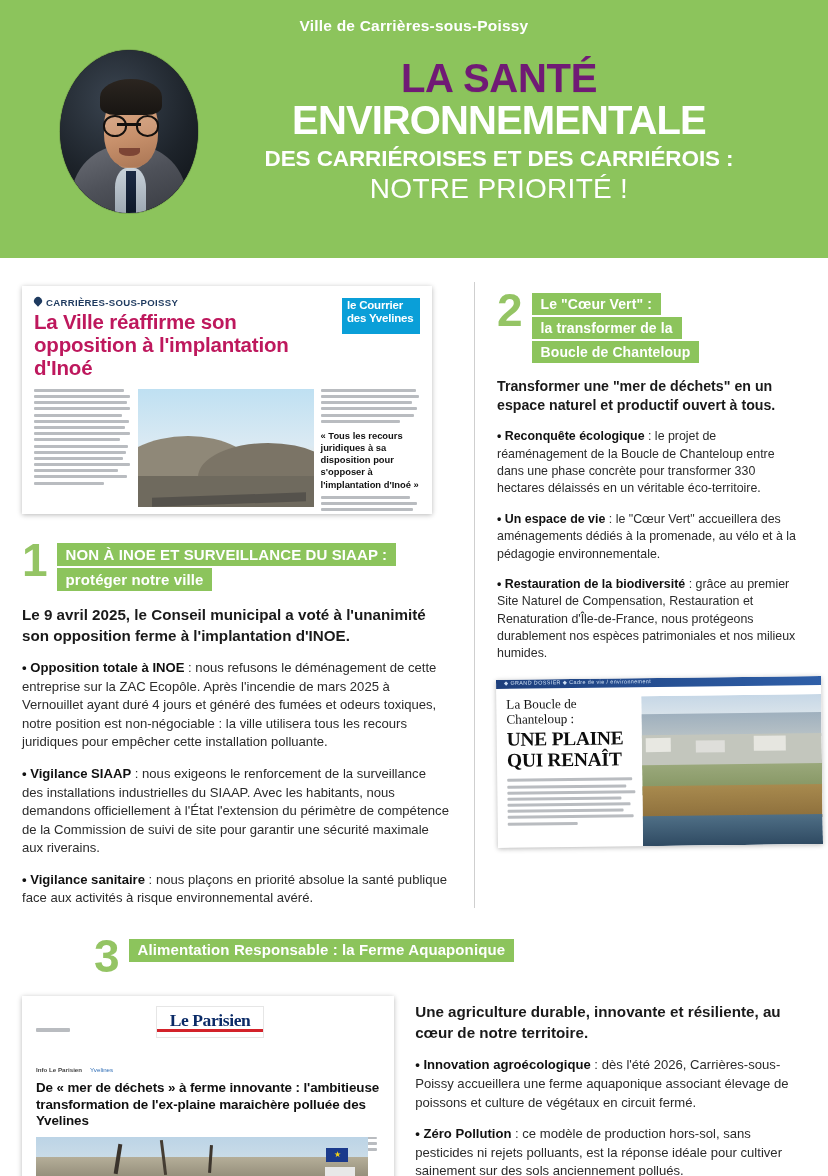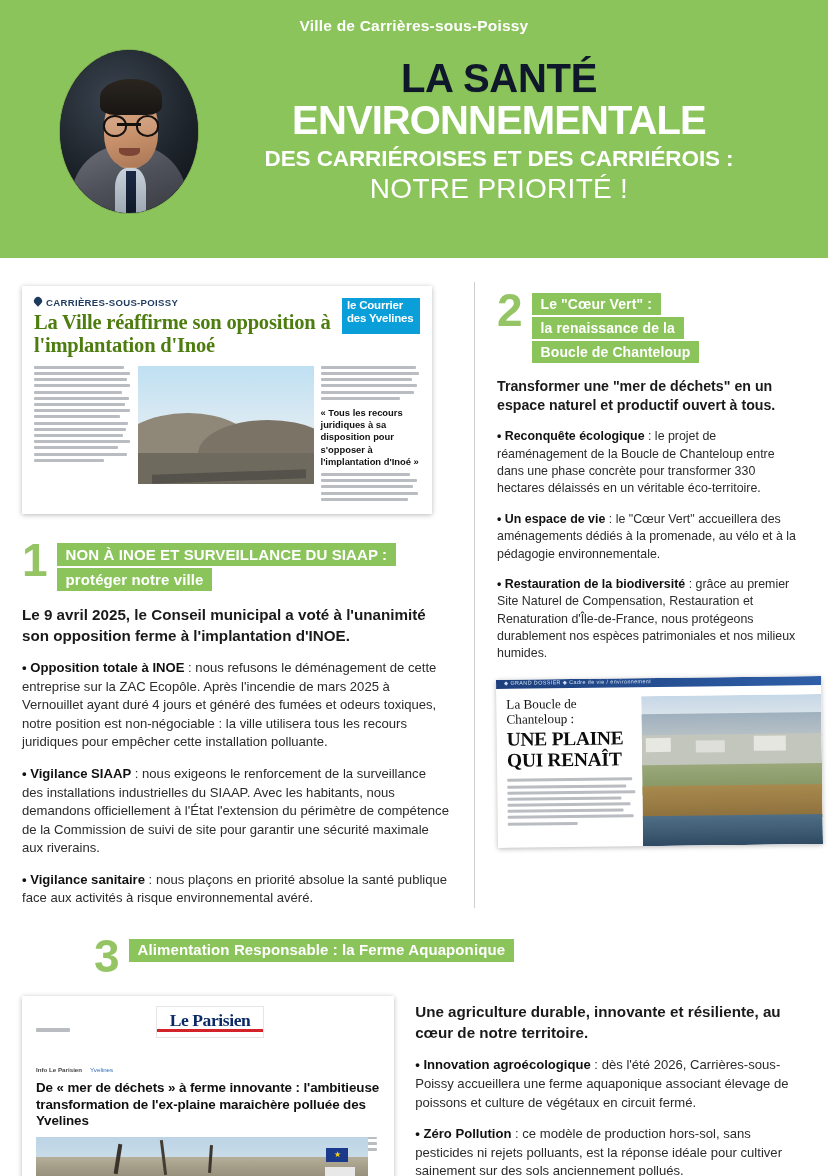--- a/index.html
+++ b/index.html
@@ -70,21 +70,21 @@
   .portrait .lens    { position:absolute; top:0; width:42%; height:100%;
                        border:2.4px solid #13100e; border-radius:50%; background: rgba(255,255,255,.08); }
   .portrait .lens.l  { left:0; }
   .portrait .lens.r  { right:0; }
   .portrait .bridge  { position:absolute; left:41%; top:45%; width:18%; height:2.4px; background:#13100e; }
   .portrait .mouth   { position:absolute; left:43%; top:60%; width:15%; height:5%;
                        background:#7d4535; border-radius:0 0 60% 60%; }
 
   .header-titles { flex: 1 1 auto; text-align: center; padding-left: 6px; }
   .t1 {
-    color: #0f172a; font-weight: 900; font-size: 40px;
+    color: #701a75; font-weight: 900; font-size: 40px;
     line-height: 1.04; letter-spacing: -0.3px;
     text-shadow: 0 1px 1px rgba(0,0,0,.07);
   }
   .t2 {
     color: #ffffff; font-weight: 900; font-size: 40px;
     line-height: 1.04; letter-spacing: -0.9px;
   }
   .t3 {
     color: #ffffff; font-weight: 900; font-size: 22.5px;
     line-height: 1.18; letter-spacing: -0.1px; margin-top: 4px;
@@ -132,21 +132,21 @@
     overflow: hidden;
     position: relative;
   }
   .blur-line { background: #b9bcc0; height: 3px; border-radius: 1px; margin-bottom: 3.2px; }
 
   
   .clip1 { width: 410px; height: 228px; margin-top: 4px; padding: 11px 12px 0 12px; }
   .clip1 .kicker { display:flex; gap:4px; color:#1e3a5f; font-weight:bold; font-size:9.6px; letter-spacing:.3px; }
   .pin { width: 8px; height: 11px; position: relative; flex:0 0 auto; }
   .pin i { position:absolute; left:0; top:0; width:8px; height:8px; background:#1e3a5f; border-radius:50% 50% 50% 0; transform: rotate(-45deg); }
-  .clip1 h2 { font-family:Liberation Serif, serif; font-size: 20.5px; line-height:1.12; color:#4d7c0f; font-weight:bold; margin-top:3px; max-width: 300px; letter-spacing:-.2px; }
+  .clip1 h2 { font-family:Liberation Sans, sans-serif; font-size: 20.5px; line-height:1.12; color:#be185d; font-weight:bold; margin-top:3px; max-width: 300px; letter-spacing:-.2px; }
   .logo-courrier {
     position:absolute; right:12px; top:12px; width:78px; height:36px; background:#0a9fd8;
     color:#fff; padding:1px 5px; font-weight:900; font-size:11.5px; line-height:1.16; letter-spacing:-.2px;
   }
   .logo-courrier .w { color:#ffffff; }
   .clip1 .cbody { display:flex; gap:7px; margin-top:9px; }
   .clip1 .c1 { width: 98px; }
   .clip1 .c2 { width: 176px; }
   .clip1 .c3 { width: 100px; }
   .photo-hill { width:100%; height:118px; position:relative; overflow:hidden; background:#9fc4dd; }
@@ -318,21 +318,21 @@
           <b>• Vigilance sanitaire</b><span> : nous plaçons en priorité absolue la santé publique face aux activités à risque environnemental avéré.</span>
         </p>
       </div>
 
       <div class="col-right">
 
         <div class="sec-head" style="margin-top:8px">
           <div class="sec-num">2</div>
           <div class="sec-bars">
             <div class="sec-bar small">Le "Cœur Vert" :</div>
-            <div class="sec-bar small">la renaissance de la</div>
+            <div class="sec-bar small">la transformer de la</div>
             <div class="sec-bar small">Boucle de Chanteloup</div>
           </div>
         </div>
         <div class="lead r">Transformer une "mer de déchets" en un espace naturel et productif ouvert à tous.</div>
 
         <p class="body r">
           <b>• Reconquête écologique</b><span> : le projet de réaménagement de la Boucle de Chanteloup entre dans une phase concrète pour transformer 330 hectares délaissés en un véritable éco-territoire.</span>
         </p>
         <p class="body r">
           <b>• Un espace de vie</b><span> : le "Cœur Vert" accueillera des aménagements dédiés à la promenade, au vélo et à la pédagogie environnementale.</span>

